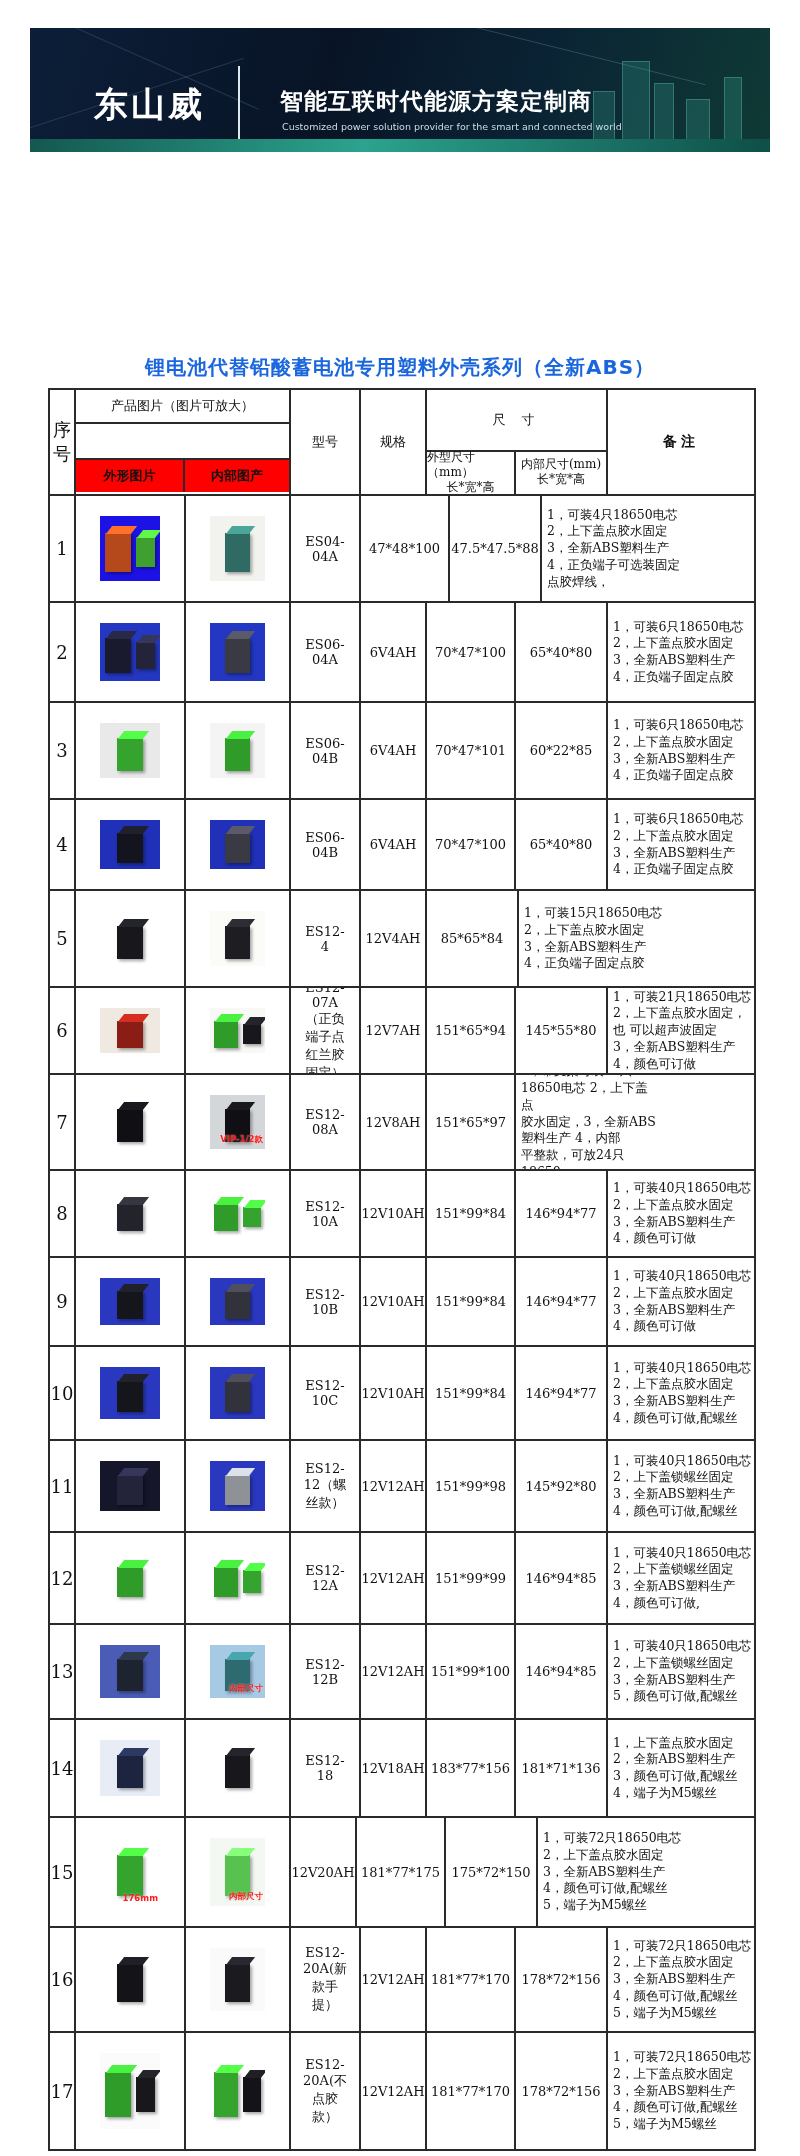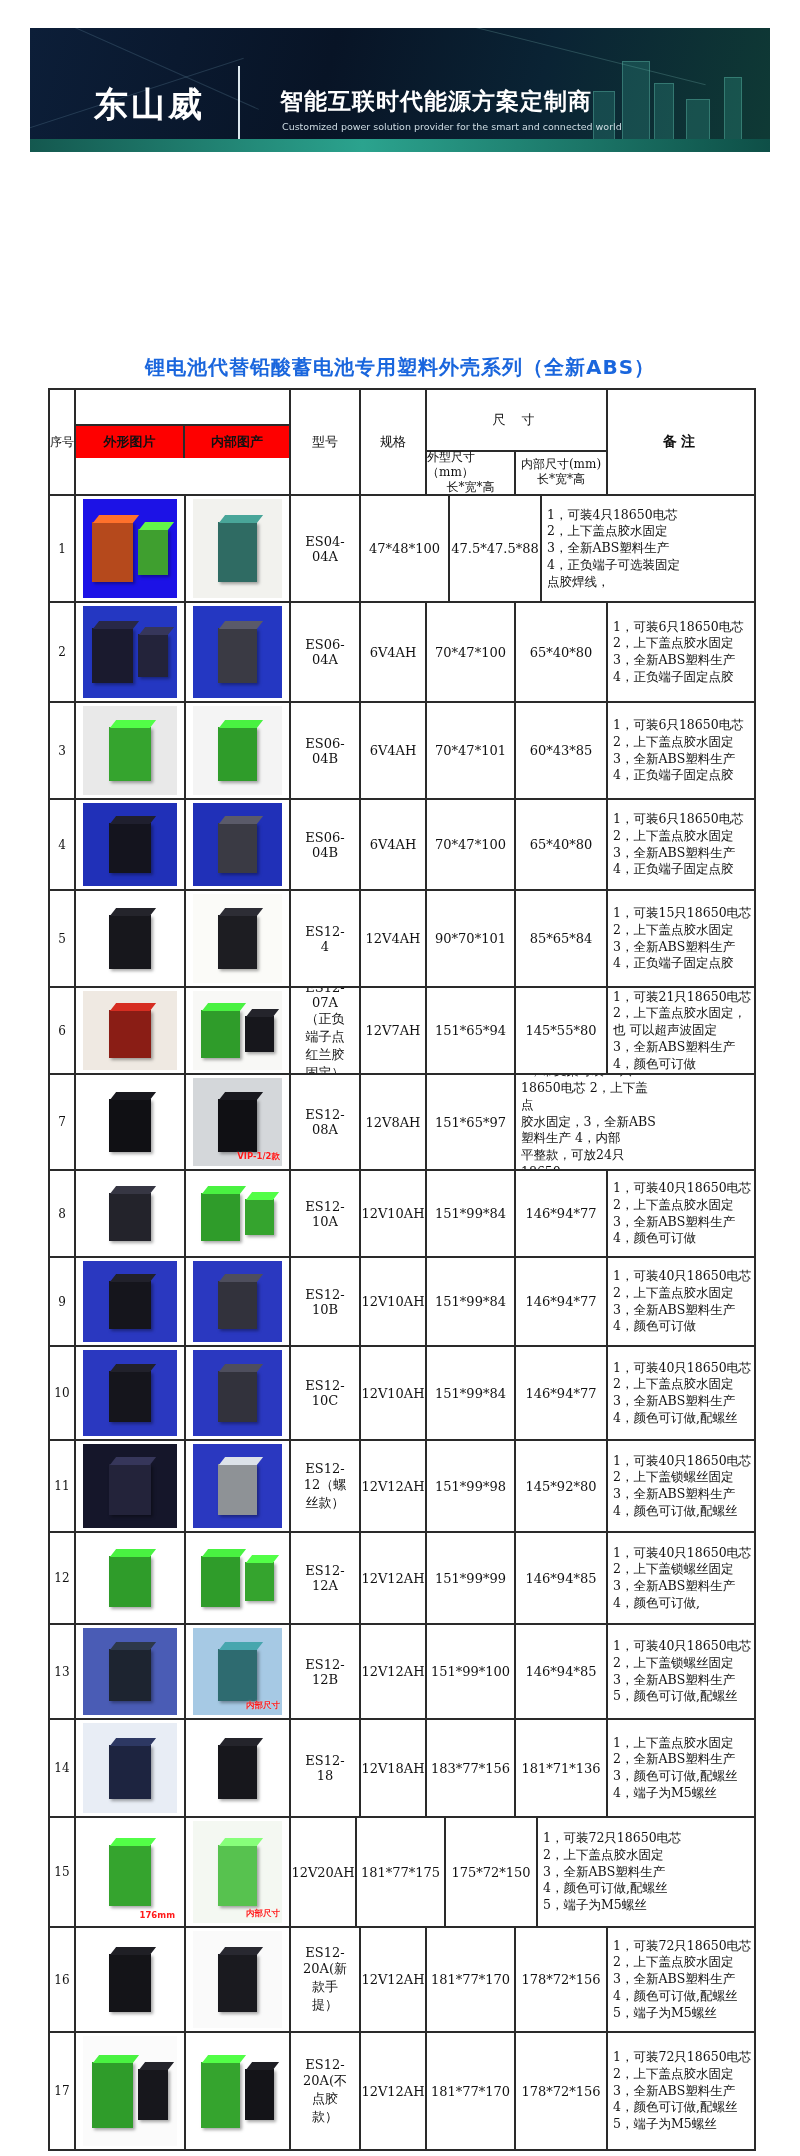--- a/index.html
+++ b/index.html
@@ -22,21 +22,21 @@
 
   
   .page-title{margin-top:202px;text-align:center;font-size:20px;font-weight:bold;color:#1a66dd;
               font-family:"DejaVu Sans",sans-serif;letter-spacing:1px;}
 
   
   .ptable{margin:7px 0 0 48px;width:708px;border:2px solid #2a2a2a;box-sizing:border-box;
           font-family:"DejaVu Serif",serif;font-size:13px;}
   .ptable *{box-sizing:border-box;}
   .cell{border-right:2px solid #2a2a2a;flex:none;display:flex;align-items:center;justify-content:center;text-align:center;}
-  .c-no{width:26px;font-size:12px;}
+  .c-no{width:26px;font-size:18px;}
   .c-outimg{width:110px;}
   .c-inimg{width:105px;}
   .c-model{width:70px;padding:0 12px;}
   .c-spec{width:66px;}
   .c-osize{width:89px;}
   .c-isize{width:92px;}
   .c-remark{width:146px;border-right:none;}
 
   
   .hdr{display:flex;height:104px;}
@@ -52,21 +52,21 @@
   .size-sub .sub{flex:none;display:flex;flex-direction:column;align-items:center;justify-content:center;font-size:12px;line-height:1.25;}
   .size-sub .sub:first-child{width:89px;border-right:2px solid #2a2a2a;}
   .size-sub .sub:last-child{width:90px;}
   .h-remark{font-size:14px;font-weight:bold;letter-spacing:4px;}
 
   
   .trow{display:flex;border-top:2px solid #2a2a2a;overflow:hidden;}
   .remarks{justify-content:flex-start;text-align:left;padding:2px 2px 2px 5px;
            white-space:pre-line;line-height:1.34;font-size:12.5px;align-items:center;}
   .photo{position:relative;width:100%;height:100%;margin:4px;display:flex;align-items:center;justify-content:center;gap:5px;overflow:hidden;}
-  .pcell{padding:3px;}
+  .pcell{padding:20px;}
   .box3d{position:relative;width:44%;height:60%;margin-top:7px;box-shadow:2px 2px 3px rgba(0,0,0,.35);}
   .box3d-top{position:absolute;top:-7px;left:4px;width:96%;height:8px;transform:skewX(-38deg);}
   .box2{width:32%;height:46%;}
   .photo-label{position:absolute;right:2px;bottom:3px;color:#ff1a1a;font-size:8.5px;font-weight:bold;
                font-family:"DejaVu Sans",sans-serif;text-shadow:0 0 2px rgba(255,255,255,.6);}
 </style>
 </head>
 <body>
 
 <div class="banner">
@@ -84,20 +84,21 @@
   <div class="slogan-en">Customized power solution provider for the smart and connected world</div>
   <div class="strip"></div>
 </div>
 
 <div class="page-title">锂电池代替铅酸蓄电池专用塑料外壳系列（全新ABS）</div>
 
 <div class="ptable">
   <div class="hdr">
     <div class="cell c-no">序号</div>
     <div class="himg">
+      <div class="band1">产品图片（图片可放大）</div>
       <div class="band2"></div>
       <div class="band3">
         <div class="redcell c-outimg">外形图片</div>
         <div class="redcell c-inimg">内部图产</div>
       </div>
     </div>
     <div class="cell c-model">型号</div>
     <div class="cell c-spec">规格</div>
     <div class="hsize">
       <div class="size-top">尺 寸</div>
@@ -182,21 +183,21 @@
     <div class="cell c-inimg pcell">
       <div class="photo" style="background: rgb(244, 244, 244);">
             <div class="box3d" style="background: rgb(47, 156, 42);">
               <div class="box3d-top" style="background: rgb(47, 156, 42); filter: brightness(1.55);"></div>
             </div>
           </div>
     </div>
     <div class="cell c-model">ES06-04B</div>
     <div class="cell c-spec">6V4AH</div>
     <div class="cell c-osize">70*47*101</div>
-    <div class="cell c-isize">60*43*85</div>
+    <div class="cell c-isize">60*22*85</div>
     <div class="cell c-remark remarks">1，可装6只18650电芯
 2，上下盖点胶水固定
 3，全新ABS塑料生产
 4，正负端子固定点胶</div>
   </div>
       <div class="trow" style="height: 91px;">
     <div class="cell c-no">4</div>
     <div class="cell c-outimg pcell">
       <div class="photo" style="background: rgb(32, 48, 184);">
             <div class="box3d" style="background: rgb(20, 20, 30);">
@@ -231,21 +232,20 @@
     </div>
     <div class="cell c-inimg pcell">
       <div class="photo" style="background: rgb(251, 251, 248);">
             <div class="box3d" style="background: rgb(29, 29, 34);">
               <div class="box3d-top" style="background: rgb(29, 29, 34); filter: brightness(1.55);"></div>
             </div>
           </div>
     </div>
     <div class="cell c-model">ES12-4</div>
     <div class="cell c-spec">12V4AH</div>
-    <div class="cell c-osize">90*70*101</div>
     <div class="cell c-isize">85*65*84</div>
     <div class="cell c-remark remarks">1，可装15只18650电芯
 2，上下盖点胶水固定
 3，全新ABS塑料生产
 4，正负端子固定点胶</div>
   </div>
       <div class="trow" style="height: 87px;">
     <div class="cell c-no">6</div>
     <div class="cell c-outimg pcell">
       <div class="photo" style="background: rgb(239, 233, 226);">

